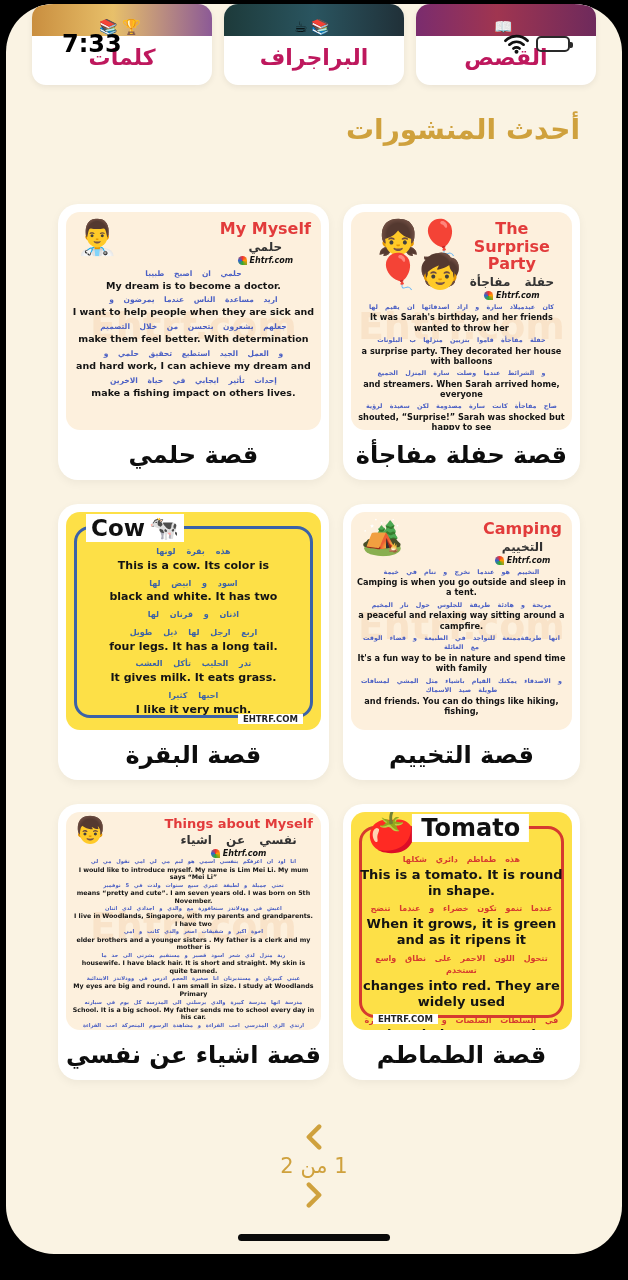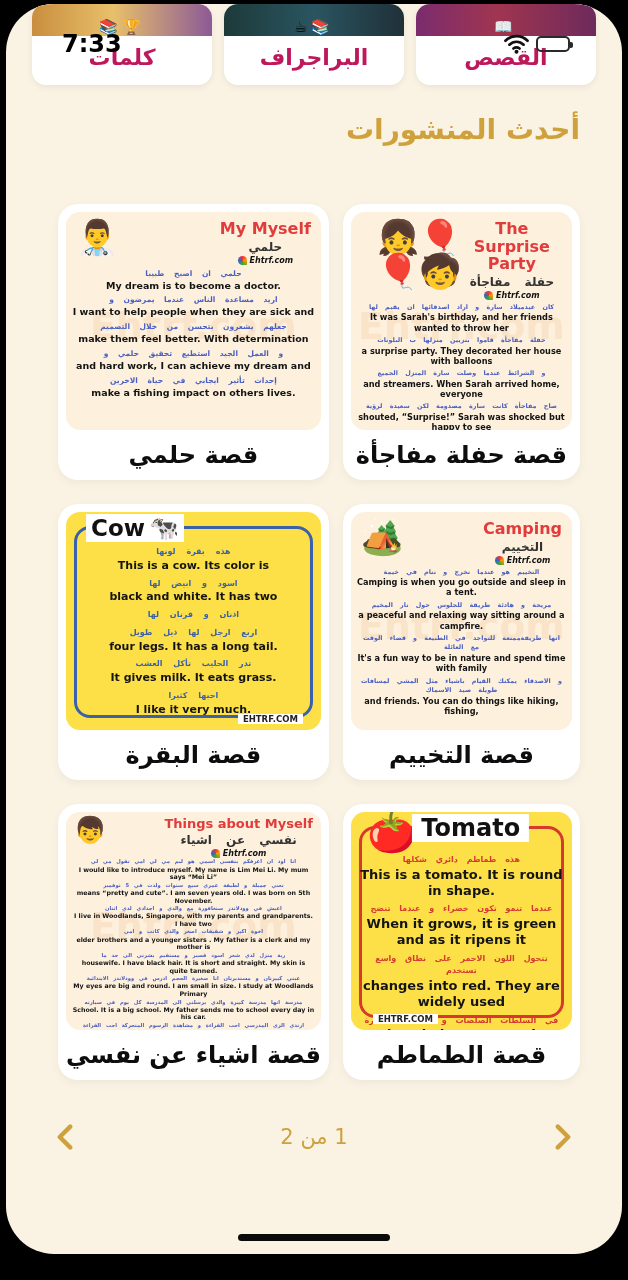--- a/index.html
+++ b/index.html
@@ -102,21 +102,21 @@
   .site-tag.right{right:18px;} .site-tag.left{left:22px;}
   .tom-illu{position:absolute; top:0; left:16px; font-size:40px; z-index:2; line-height:1;}
   .tom-head{position:absolute; top:2px; left:50%; transform:translateX(-42%);
     background:#fff; padding:0 9px; font-size:24px; font-weight:800; color:#111; z-index:2; direction:ltr;}
   .c-tomato .glosses{padding-top:42px;}
   .c-tomato .g-ar{color:var(--tomato-border); font-size:8px; word-spacing:6px;}
   .c-tomato .g-en{font-size:13px;}
   .c-tomato .gloss{margin-bottom:4px;}
   
   .pager{display:flex; align-items:center; justify-content:space-between;
-    padding:0 44px; margin-top:40px; direction:ltr;}
+    padding:0 44px; margin-top:40px; direction:ltr;flex-direction:column;}
   .pager .pg-label{color:var(--gold); font-size:21px; font-weight:400;}
   .pg-btn{background:none; border:none; cursor:pointer; padding:4px; line-height:0;}
   
   .home-indicator{position:absolute; bottom:13px; left:50%; transform:translateX(-50%);
     width:152px; height:7px; background:#0a0a0a; border-radius:4px;}
 </style>
 </head>
 <body>
 
 <div class="screen" dir="rtl">

